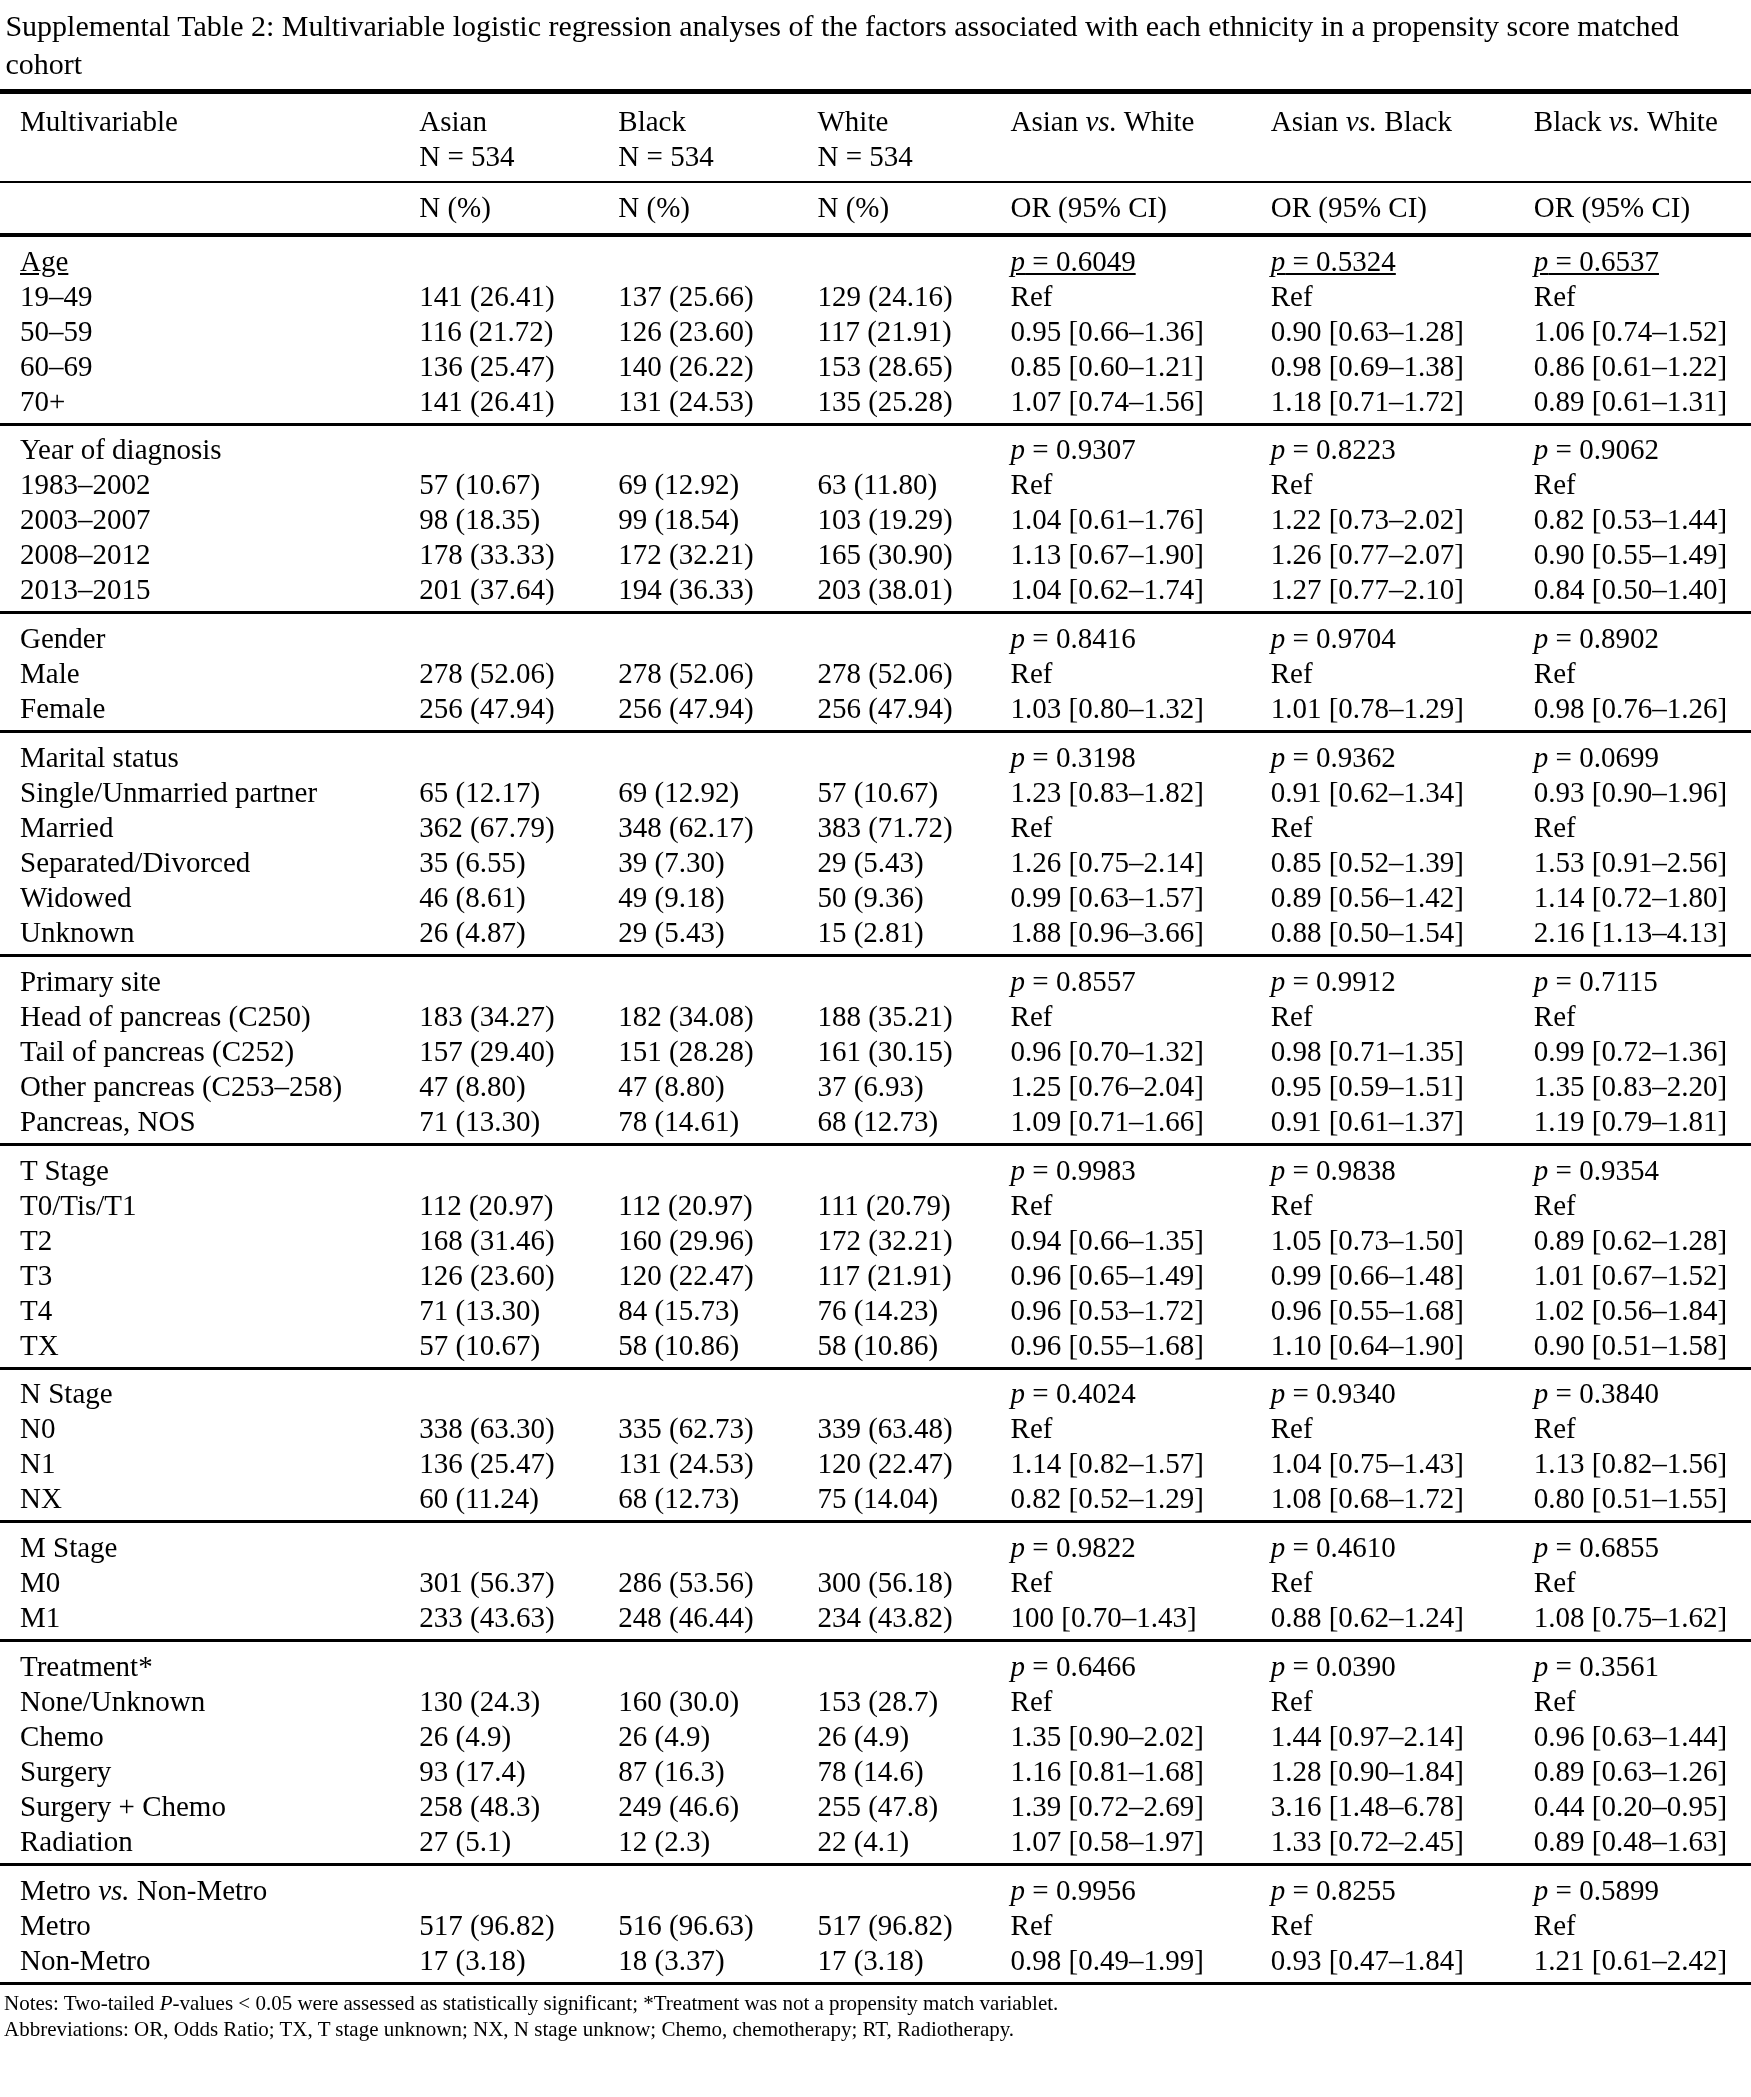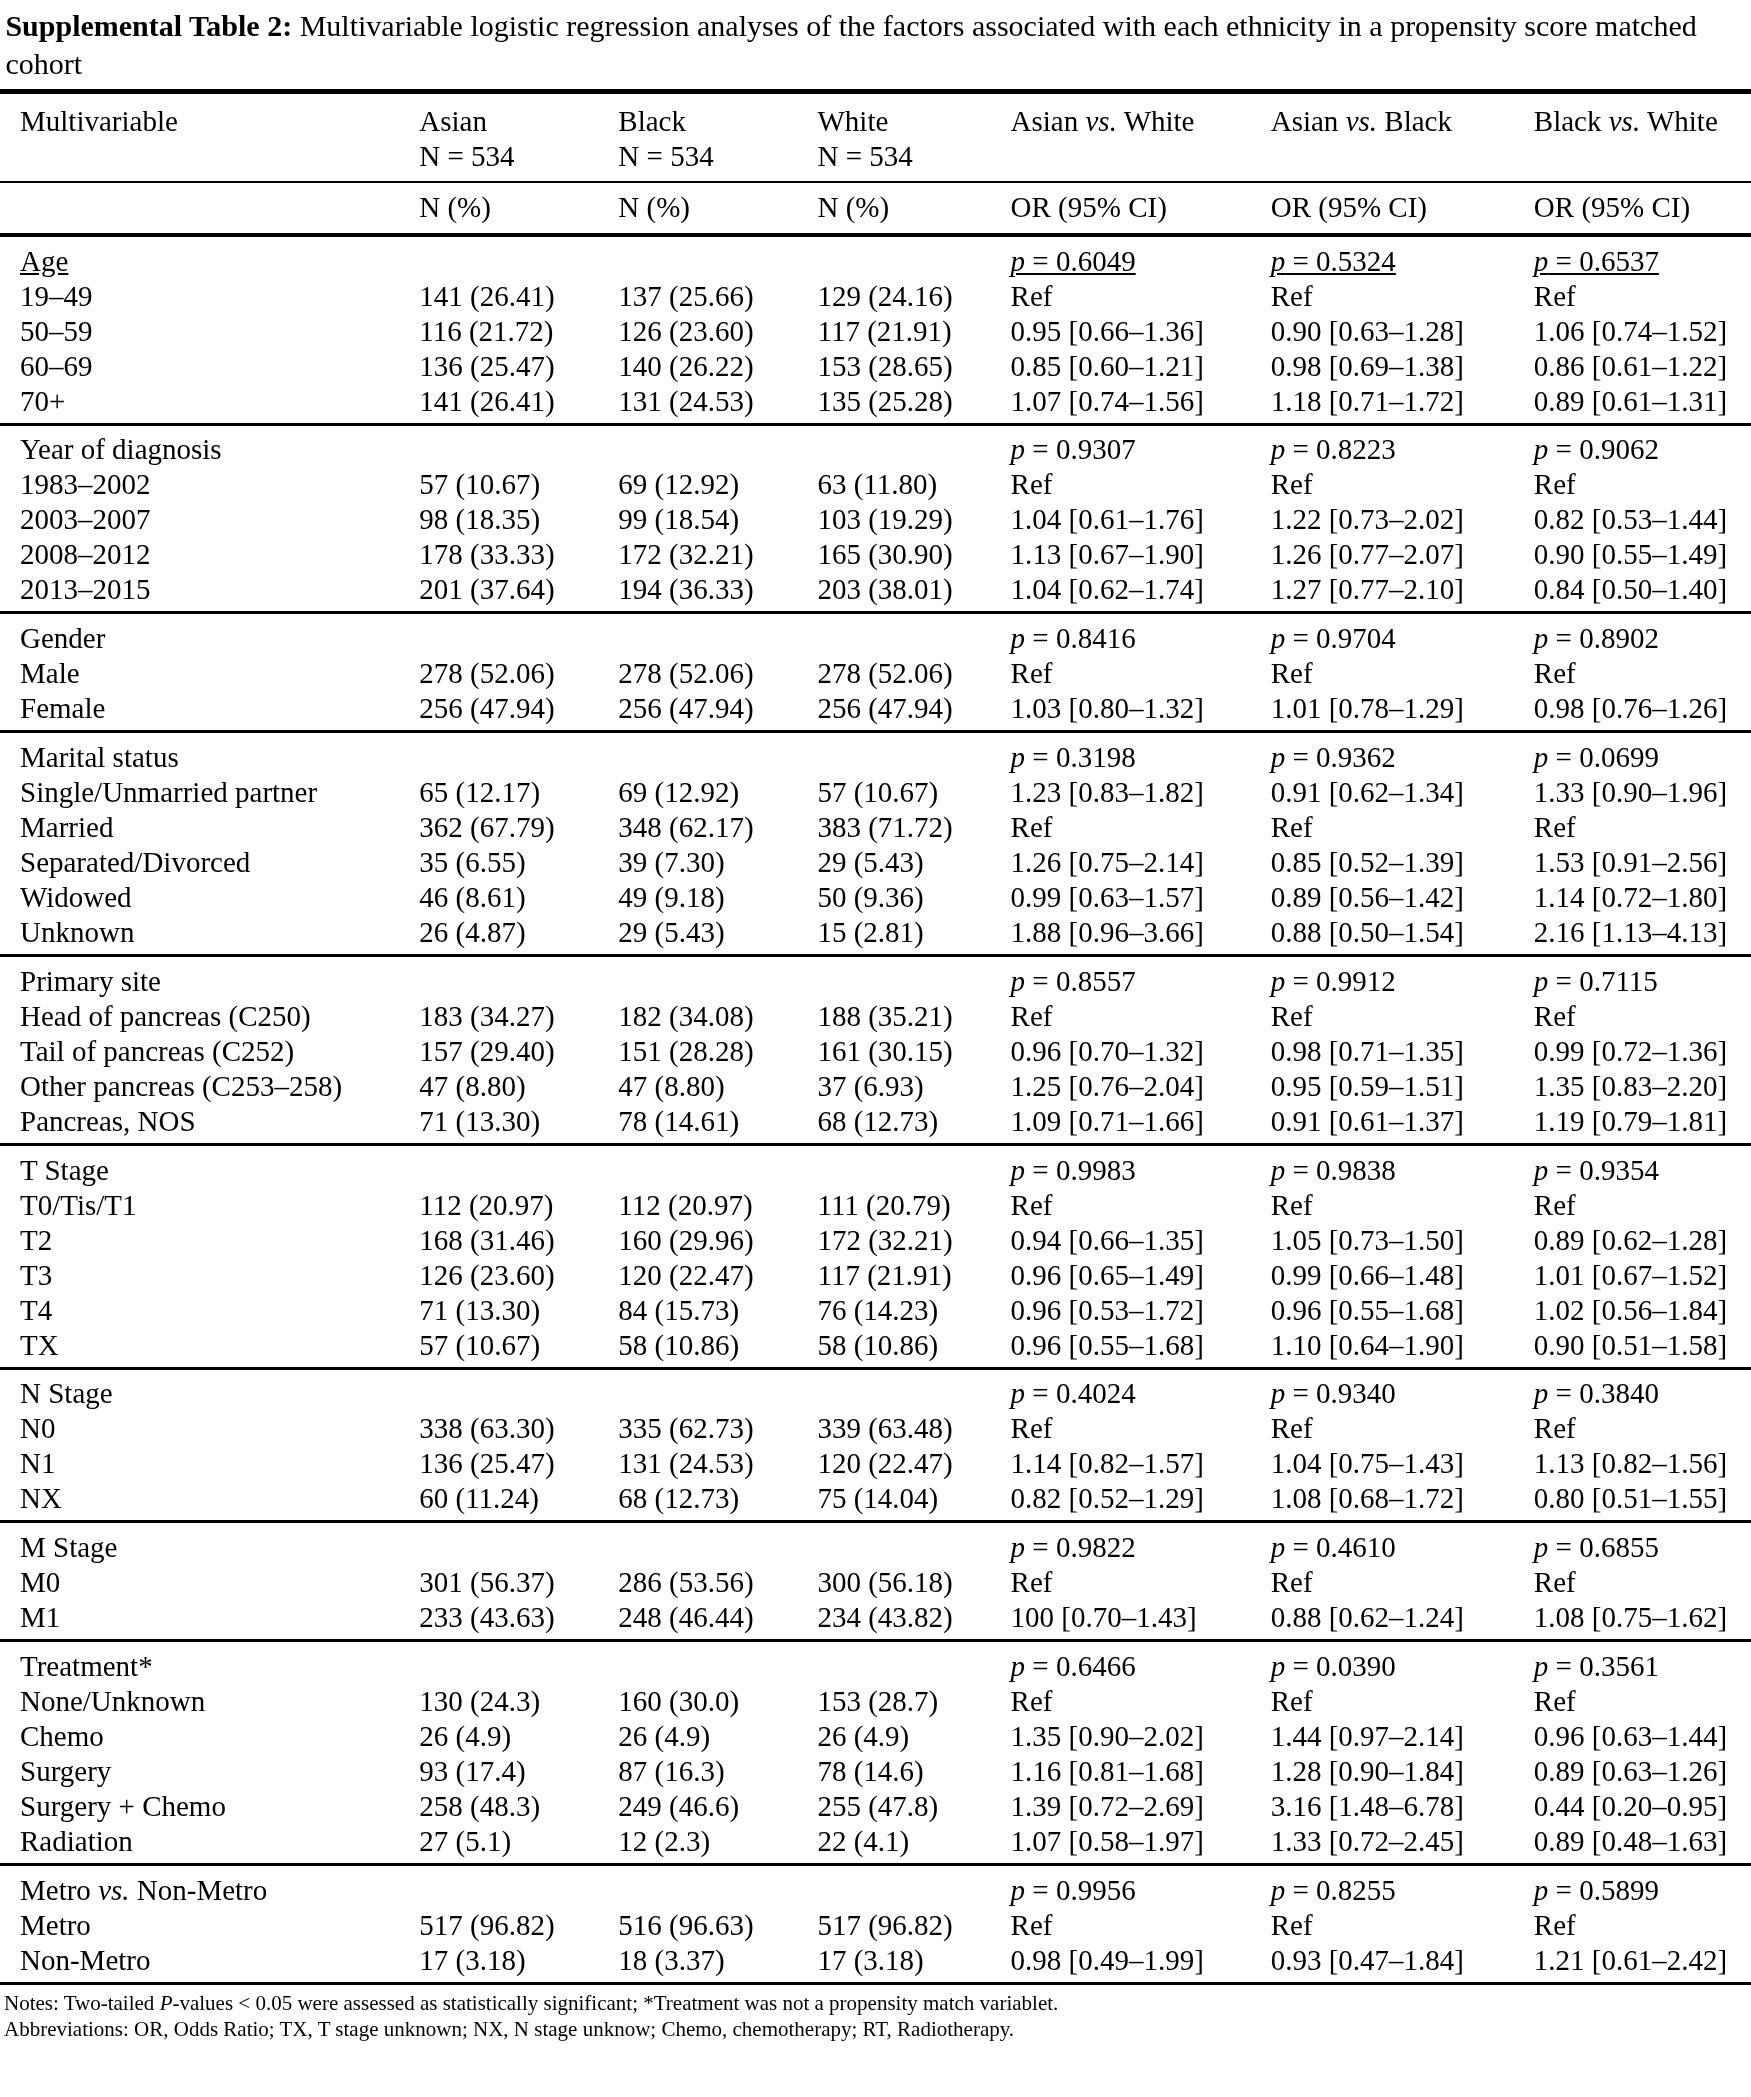--- a/index.html
+++ b/index.html
@@ -4,21 +4,21 @@
 <style>
   html,body { margin:0; padding:0; background:#ffffff; }
   .page {
     width:1752px; height:2097px; background:#ffffff; color:#000000;
     font-family:"Liberation Serif", serif; box-sizing:border-box;
     padding:4px 0 0 0; overflow:hidden; position:relative;
   }
   .title {
     font-size:30px; line-height:38px; margin:2.7px 6.8px 0 5.4px;
   }
-  .title .bold { font-weight:bold; }
+  .title .bold { font-weight:normal; }
   table.reg {
     border-collapse:collapse; table-layout:fixed; width:1752px;
     margin-top:6.8px;
   }
   table.reg td {
     font-size:29px; line-height:35px; padding:0; vertical-align:baseline;
     white-space:nowrap; overflow:visible;
   }
   table.reg td:first-child { padding-left:20px; }
   tr.h1 td { border-top:5.4px solid #000; padding-top:9.5px; }
@@ -209,21 +209,21 @@
           <td><i>p</i> = 0.9362</td>
           <td><i>p</i> = 0.0699</td>
         </tr>
         <tr>
           <td>Single/Unmarried partner</td>
           <td>65 (12.17)</td>
           <td>69 (12.92)</td>
           <td>57 (10.67)</td>
           <td>1.23 [0.83–1.82]</td>
           <td>0.91 [0.62–1.34]</td>
-          <td>1.33 [0.90–1.96]</td>
+          <td>0.93 [0.90–1.96]</td>
         </tr>
         <tr>
           <td>Married</td>
           <td>362 (67.79)</td>
           <td>348 (62.17)</td>
           <td>383 (71.72)</td>
           <td>Ref</td>
           <td>Ref</td>
           <td>Ref</td>
         </tr>

